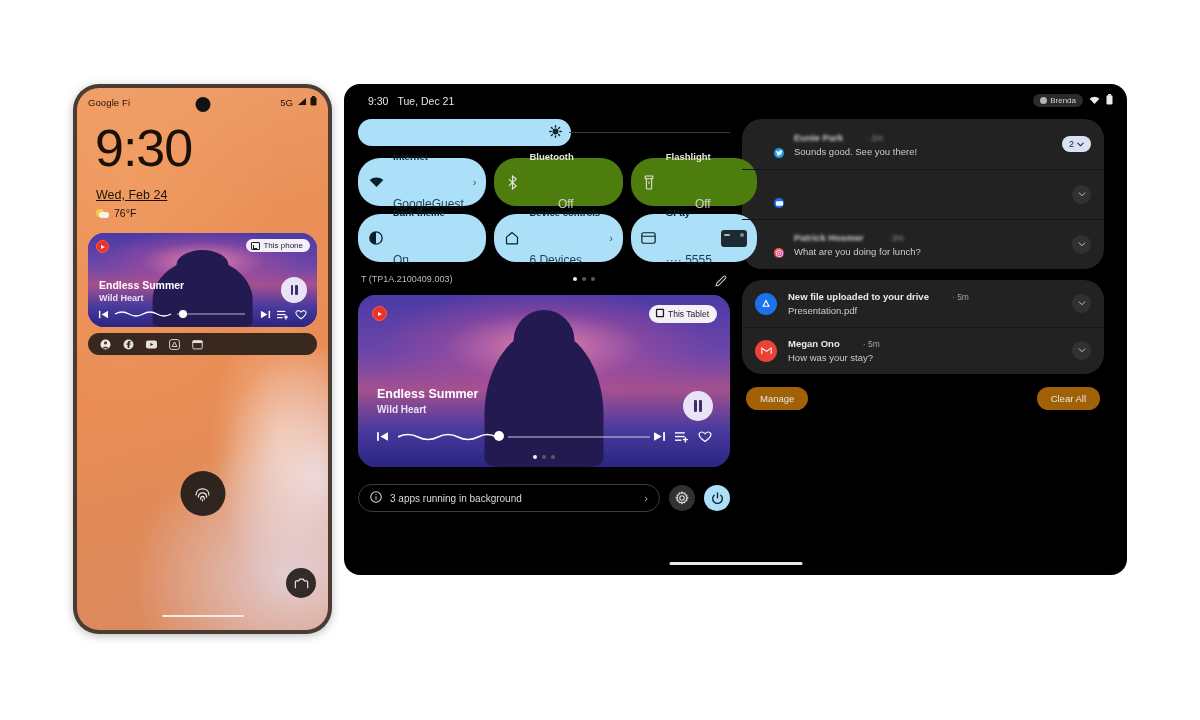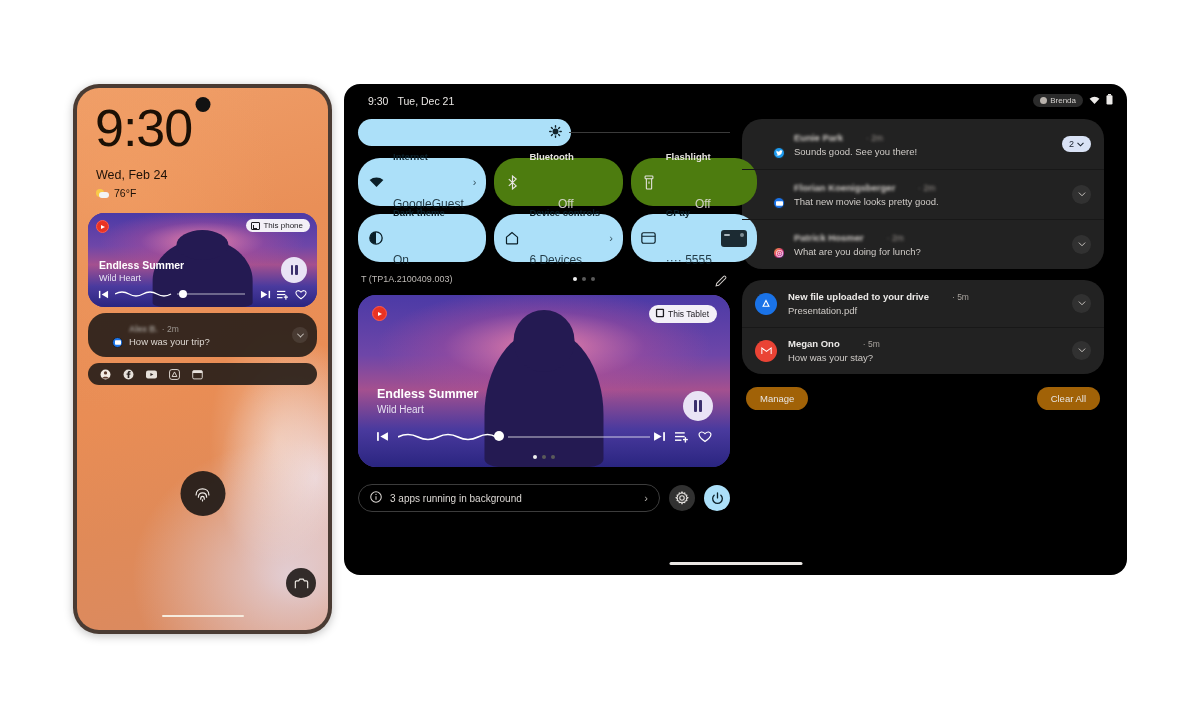--- a/index.html
+++ b/index.html
@@ -52,21 +52,21 @@
     width: 15px; height: 15px; border-radius: 50%;
     background: #121212; z-index: 4;
   }
   .ph-clock {
     position: relative; z-index: 3;
     font-size: 52px; font-weight: 300; color: #1b1005;
     letter-spacing: -1px; margin: 14px 0 0 18px; line-height: 1;
   }
   .ph-date {
     position: relative; z-index: 3;
-    font-size: 12.5px; color: #1e1208; margin: 14px 0 0 19px; font-weight: 400;
+    font-size: 12.5px; color: #1e1208; margin: 14px 0 0 19px; font-weight: 400; text-decoration: underline;
   }
   .ph-weather {
     position: relative; z-index: 3;
     display: flex; align-items: center; gap: 5px;
     margin: 5px 0 0 19px; font-size: 10.5px; color: #1e1208;
   }
   .sun-cloud {
     width: 13px; height: 11px; position: relative; display:inline-block;
   }
   .sun-cloud .sun {
@@ -111,21 +111,21 @@
   .yt-badge:after { content:""; border-left:4px solid #fff; border-top:2.5px solid transparent; border-bottom:2.5px solid transparent; margin-left:1px;}
   .cast-chip {
     position:absolute; right:7px; top:6px;
     background:#f3f0f7; border-radius:9px; padding:2px 7px 2px 5px;
     display:flex; align-items:center; gap:3px;
     font-size:8px; color:#1d1b20; font-weight:500;
   }
   .cast-ico { width:9px; height:8px; border:1.2px solid #1d1b20; border-radius:1px; border-right-width:1.2px; position:relative;}
   .cast-ico:after{content:""; position:absolute; left:1px; bottom:0px; width:3px;height:3px;border-left:1.2px solid #1d1b20;border-bottom:1.2px solid #1d1b20;}
   .media-title { position:absolute; left:11px; bottom:36px; font-size:10.5px; color:#fff; font-weight:700; }
-  .media-artist { position:absolute; left:11px; bottom:24px; font-size:9px; color:#e7e2f2; }
+  .media-artist { position:absolute; left:11px; bottom:24px; font-size:9px; color:#e7e2f2;font-weight:bold; }
   .play-btn {
     position:absolute; right:10px; bottom:24px; width:26px;height:26px;border-radius:50%;
     background:#e9e3f5; display:flex;align-items:center;justify-content:center;
   }
   .play-btn i { width:2.5px; height:10px; background:#3b2f6d; display:inline-block; margin:0 1px; border-radius:1px;}
   .media-controls {
     position:absolute; left:0; right:0; bottom:5px; height:16px;
     display:flex; align-items:center; padding:0 10px; gap:6px;
   }
   .ic { color:#fff; display:flex; align-items:center; }
@@ -307,20 +307,37 @@
     width:133px; height:3px; border-radius:3px; background:#e9e6e3;
   }
 </style>
 </head>
 <body>
 
 <div class="phone">
   <div class="phone-screen">
     <div class="punch-hole"></div>
 
+    <div class="ph-status">
+      <span>Google Fi</span>
+      <span class="ph-status-right">
+        <span>5G</span>
+        <span>
+          <svg width="11" height="9" viewBox="0 0 11 9">
+              <path d="M10 1 L10 8 L2 8 Z" fill="#1d1206"></path>
+            </svg>
+        </span>
+        <span>
+          <svg width="7" height="10" viewBox="0 0 7 10">
+              <rect x="2" y="0" width="3" height="1.3" fill="#1d1206"></rect>
+              <rect x="0.5" y="1.2" width="6" height="8.3" rx="1.2" fill="#1d1206"></rect>
+            </svg>
+        </span>
+      </span>
+    </div>
 
     <div class="ph-clock">9:30</div>
     <div class="ph-date">Wed, Feb 24</div>
     <div class="ph-weather">
       <span class="sun-cloud">
         <span class="sun"></span>
           <span class="cloud"></span>
       </span>
       <span>76°F</span>
     </div>
@@ -370,40 +387,20 @@
             </svg>
         </span>
         <span class="ic">
           <svg width="12" height="11" viewBox="0 0 14 12">
               <path d="M7 11 C2 7.5 0.6 5.2 1.2 3.2 C1.8 1.3 4.4 0.6 7 3.1 C9.6 0.6 12.2 1.3 12.8 3.2 C13.4 5.2 12 7.5 7 11 Z" fill="none" stroke="#fff" stroke-width="1.2"></path>
             </svg>
         </span>
       </div>
     </div>
 
-    <div class="ph-notif">
-      <span class="avatar">
-        <span class="face" style="background:radial-gradient(circle at 50% 32%, #e9b89a 0%, #c98f6e 34%, #3a3f4d 36%, #2b3140 100%), #e8502a;"></span>
-        <span class="app-badge" style="background:#1a73e8;">
-          <svg width="6" height="5" viewBox="0 0 8 6">
-              <rect width="8" height="6" rx="1" fill="#fff"></rect>
-            </svg>
-        </span>
-      </span>
-      <span class="nr-text">
-        <span class="nr-head" style="display:flex;align-items:baseline;gap:4px;">
-          <span class="notif-name">Alex B.</span>
-          <span class="notif-time">· <span>2m</span></span>
-        </span>
-        <span class="notif-body" style="display:block;">How was your trip?</span>
-      </span>
-      <span class="chevron-btn">
-          <span class="chev"></span>
-        </span>
-    </div>
 
     <div class="ph-shortcuts">
       <span class="sc-ico">
         <svg width="11" height="11" viewBox="0 0 12 12">
             <circle cx="6" cy="6" r="5.4" fill="#f2ece6"></circle>
             <circle cx="6" cy="4.3" r="1.8" fill="#5c3b2e"></circle>
             <path d="M2.2 10.4 C2.8 7.9 9.2 7.9 9.8 10.4 Z" fill="#5c3b2e"></path>
           </svg>
       </span>
       <span class="sc-ico">
@@ -694,27 +691,20 @@
 
         <div class="notif-row">
           <span class="avatar">
             <span class="face" style="background:radial-gradient(circle at 30% 45%, #e8dcc2 0%, #b89a6e 35%, #4d5a4a 60%, #2e3a42 100%), #7a6a55;"></span>
             <span class="app-badge" style="background:#1a73e8;">
               <svg width="7" height="5" viewBox="0 0 9 6">
                   <rect width="9" height="6" rx="1" fill="#fff"></rect>
                 </svg>
             </span>
           </span>
-          <span class="nr-text">
-            <span class="nr-head">
-              <span class="nr-name">Florian Koenigsberger</span>
-              <span class="nr-time">· <span>2m</span></span>
-            </span>
-            <span class="nr-body" style="display:block;">That new movie looks pretty good.</span>
-          </span>
           <span class="nr-chev">
             <svg width="8" height="5" viewBox="0 0 9 6">
                 <path d="M0.7 0.7 L4.5 4.5 L8.3 0.7" fill="none" stroke="#c6c2be" stroke-width="1.2"></path>
               </svg>
           </span>
         </div>
 
         <div class="notif-row">
           <span class="avatar">
             <span class="face" style="background:radial-gradient(circle at 50% 55%, #efe6dd 0%, #cbc2ba 30%, #6e6862 55%, #3d3a37 100%), #8d8680;"></span>

